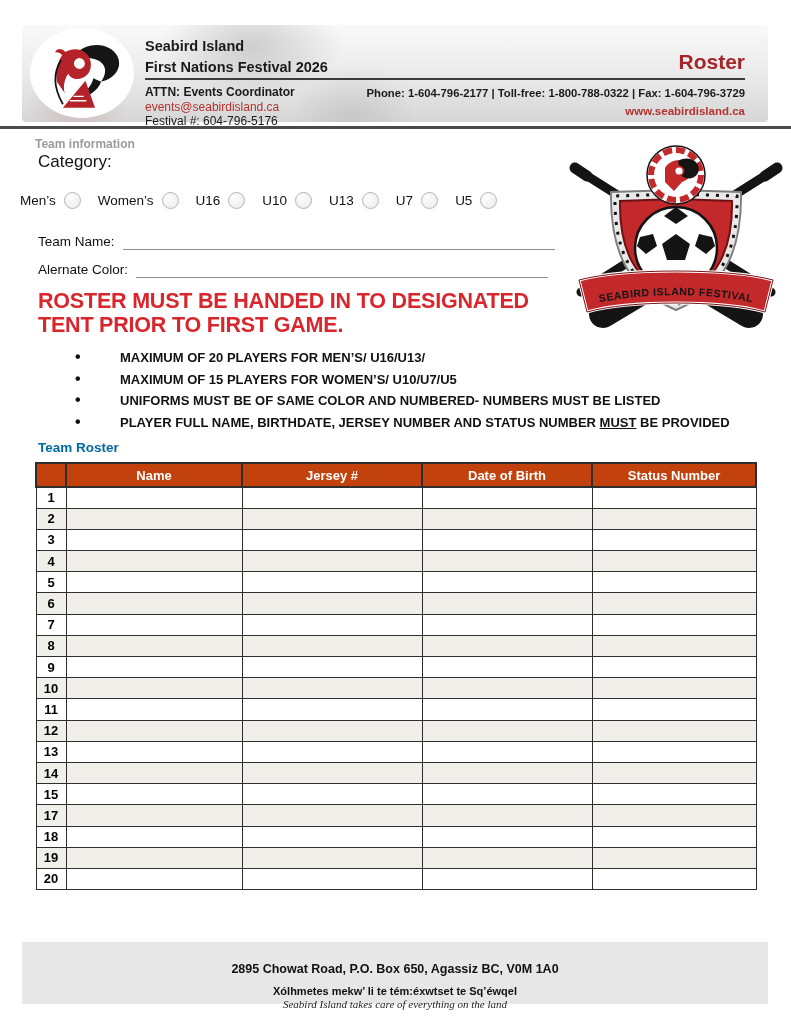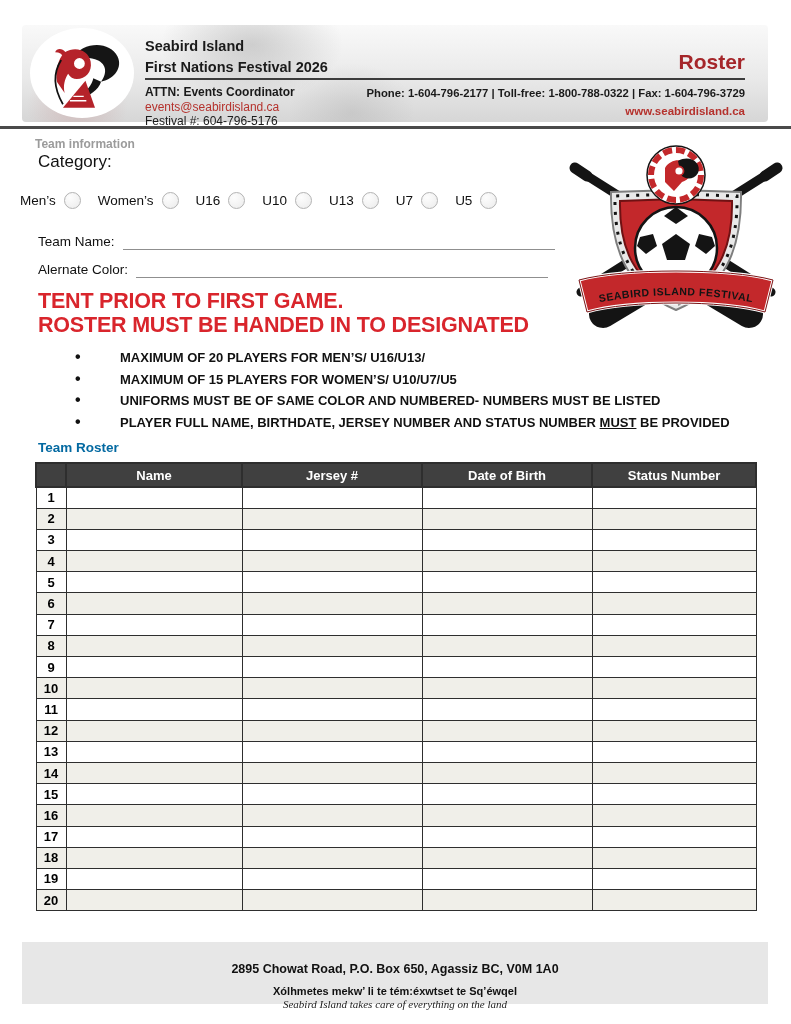--- a/index.html
+++ b/index.html
@@ -52,21 +52,21 @@
   .rules-list{ position:absolute; left:75px; top:351px; list-style:none; }
   .rules-list li{ position:relative; padding-left:45px; font-size:13px; font-weight:600; color:#111;
                   line-height:1.0; margin-bottom:8.5px; white-space:nowrap; }
   .rules-list li::before{ content:"•"; position:absolute; left:0; top:-2px; font-size:16px; }
   .rules-list .u{ text-decoration:underline; }
 
   
   .roster-title{ position:absolute; left:38px; top:440px; font-size:13.5px; font-weight:bold; color:#0369a1; }
   .roster-table{ position:absolute; left:35px; top:462px; width:720px; border-collapse:collapse;
                  table-layout:fixed; }
-  .roster-table th{ background:#404040; color:#fff; font-size:13px; font-weight:bold; height:24px;
+  .roster-table th{ background:#c2410c; color:#fff; font-size:13px; font-weight:bold; height:24px;
                     border:2px solid #2e2e2e; text-align:center; }
   .roster-table td{ height:21.2px; border:1.6px solid #2e2e2e; font-size:12.5px; padding:0 6px; }
   .roster-table td:first-child{ text-align:center; font-weight:bold; font-size:13px; padding:0; }
   .roster-table tr:nth-child(even) td{ background:#f0efe9; }
   .roster-table col.c-num{ width:30px; } .roster-table col.c-name{ width:176px; }
   .roster-table col.c-jersey{ width:180px; } .roster-table col.c-dob{ width:170px; }
   .roster-table col.c-status{ width:164px; }
 
   
   .footer{ position:absolute; left:22px; top:942px; width:746px; height:62px; background:#e7e7e7;
@@ -189,22 +189,22 @@
     <path d="M18,138 C62,126 168,126 212,138 L204,170 C162,158 68,158 26,170 Z" fill="none" stroke="#7a1315" stroke-width="1"></path>
     <defs>
         <path id="bannerArc" d="M30,162 Q115,144 200,162" fill="none"></path>
       </defs>
     <text font-size="10.5" font-weight="bold" fill="#141414" letter-spacing="0.5" font-family="Liberation Sans, sans-serif">
       <textPath href="#bannerArc" startOffset="50%" text-anchor="middle">SEABIRD ISLAND FESTIVAL</textPath>
     </text>
   </svg>
 
   <div class="notice">
+    <div>ROSTER MUST BE HANDED IN TO DESIGNATED</div>
     <div>TENT PRIOR TO FIRST GAME.</div>
-    <div>ROSTER MUST BE HANDED IN TO DESIGNATED</div>
   </div>
   <ul class="rules-list">
       <li><span>MAXIMUM OF 20 PLAYERS FOR  MEN’S/ U16/U13/</span></li>
       <li><span>MAXIMUM OF 15 PLAYERS FOR WOMEN’S/ U10/U7/U5</span></li>
       <li><span>UNIFORMS MUST BE OF SAME COLOR AND NUMBERED- NUMBERS MUST BE LISTED</span></li>
       <li><span>PLAYER FULL NAME, BIRTHDATE, JERSEY NUMBER AND STATUS NUMBER </span><span class="u">MUST</span><span> BE PROVIDED</span></li>
     </ul>
 
   <div class="roster-title">Team Roster</div>
   <table class="roster-table">
@@ -324,27 +324,20 @@
           <td></td>
         </tr>
         <tr>
           <td>15</td>
           <td></td>
           <td></td>
           <td></td>
           <td></td>
         </tr>
         <tr>
-          <td>16</td>
-          <td></td>
-          <td></td>
-          <td></td>
-          <td></td>
-        </tr>
-        <tr>
           <td>17</td>
           <td></td>
           <td></td>
           <td></td>
           <td></td>
         </tr>
         <tr>
           <td>18</td>
           <td></td>
           <td></td>

